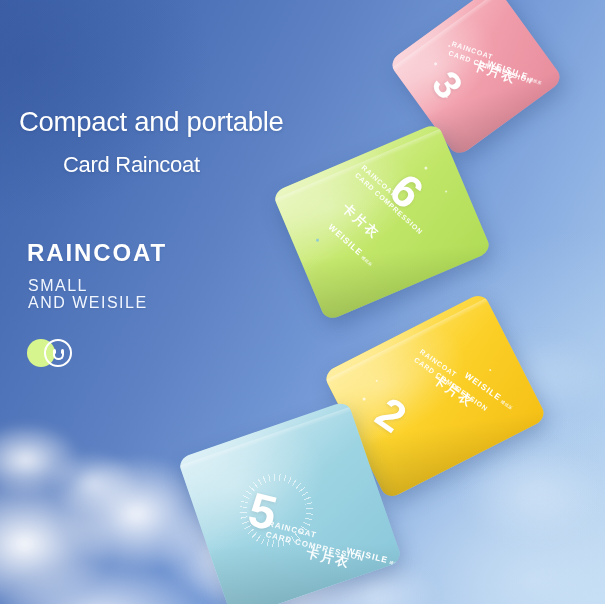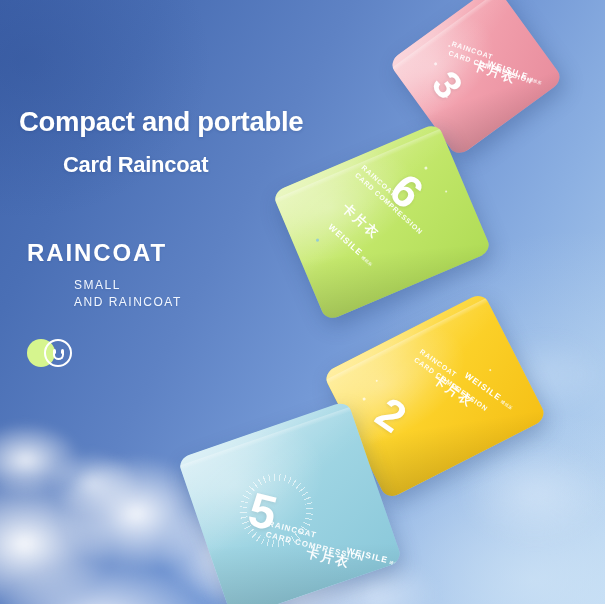--- a/index.html
+++ b/index.html
@@ -80,40 +80,39 @@
     border-radius:18px;
     background:#d6f58e;
     color:#4a5fb0;
     font-size:14.5px; font-weight:bold;
     letter-spacing:-.15px;
     white-space:nowrap;
     box-shadow:0 1px 3px rgba(30,50,100,.13);
   }
   .head1, .head2 {
     position:absolute;
-    color:#fff; font-weight:bold;
+    color:#fff; font-weight:normal;
     white-space:nowrap;
     text-shadow:0 1px 3px rgba(40,70,130,.30);
     text-align:right;
   }
   .head1 { left:19px; top:106px; font-size:27.5px; letter-spacing:-.3px; }
   .head2 { left:63px; top:152px; font-size:22px; letter-spacing:-.3px; }
 
   .sub-title {
     position:absolute; left:27px; top:239px;
     color:#fff; font-size:24px; font-weight:bold;
     letter-spacing:1.9px; white-space:nowrap;
     text-shadow:0 1px 2px rgba(40,70,130,.22);
   }
   .sub-lines {
     position:absolute; left:28px; top:277px;
-    color:#f2f7ff; font-size:12px;
+    color:#f2f7ff; font-size:16px;
     letter-spacing:1.5px; line-height:17px;
     text-shadow:0 1px 2px rgba(40,70,130,.18);
-    margin-left:46px;
   }
 
   
   .logo { position:absolute; left:27px; top:337px; width:52px; height:32px; }
   .logo-dot {
     position:absolute; left:0; top:2px;
     width:28px; height:28px; border-radius:50%;
     background:#d6f58e;
   }
   .logo-ring {
@@ -301,21 +300,21 @@
     <div class="cn">卡片衣</div>
     <div class="brand"><span>WEISILE</span><small>维丝乐</small></div>
   </div>
 
   <div class="head1">Compact and portable</div>
   <div class="head2">Card Raincoat</div>
 
   <div class="sub-title">RAINCOAT</div>
   <div class="sub-lines">
     <div>SMALL</div>
-    <div>AND RAINCOAT</div>
+    <div>AND WEISILE</div>
   </div>
 
   <div class="logo">
     <div class="logo-dot"></div>
     <div class="logo-ring">
       <span class="eye l"></span>
       <span class="eye r"></span>
       <span class="mouth"></span>
     </div>
   </div>

